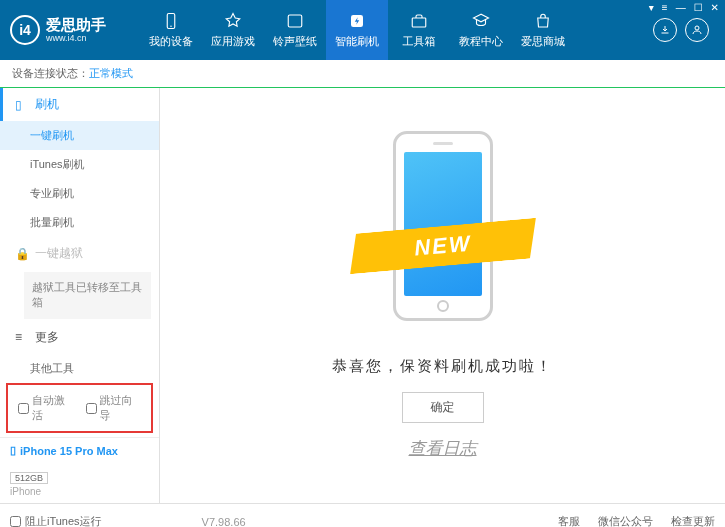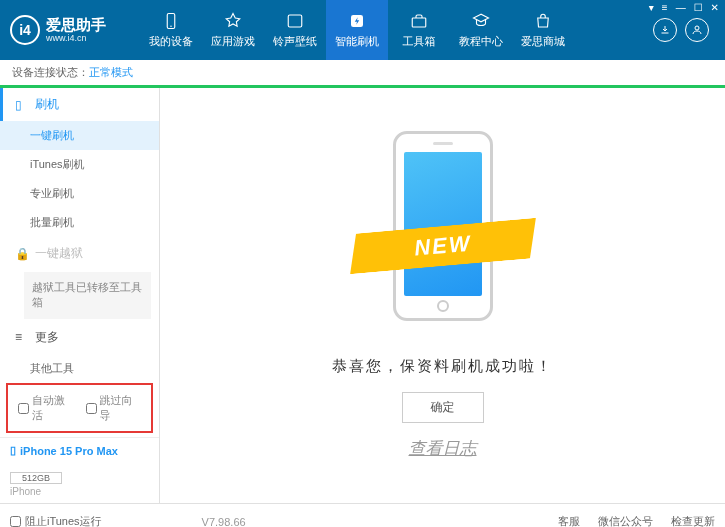--- a/index.html
+++ b/index.html
@@ -17,42 +17,42 @@
 .nav-icon { width: 20px; height: 18px; margin-bottom: 4px; display: flex; align-items: center; justify-content: center; }
 .nav-icon svg { width: 18px; height: 18px; fill: #fff; }
 
 .win-controls-top { position: absolute; top: 2px; right: 6px; display: flex; gap: 8px; font-size: 10px; color: #fff; }
 .win-controls-top span { cursor: pointer; }
 
 .header-right { display: flex; gap: 8px; align-items: center; margin-right: 6px; }
 .circle-btn { width: 24px; height: 24px; border: 1.5px solid #fff; border-radius: 50%; display: flex; align-items: center; justify-content: center; cursor: pointer; }
 .circle-btn svg { width: 12px; height: 12px; fill: #fff; }
 
-.status-bar { height: 28px; border-bottom: 3px solid #22c55e; display: flex; align-items: center; padding: 0 12px; font-size: 11px; color: #666; }
+.status-bar { height: 28px; border-bottom: 1px solid #22c55e; display: flex; align-items: center; padding: 0 12px; font-size: 11px; color: #666; }
 .status-mode { color: #2196f3; font-weight: normal; }
 
 .body { display: flex; height: 415px; }
 .sidebar { width: 160px; border-right: 1px solid #e0e0e0; display: flex; flex-direction: column; }
 .sidebar-scroll { flex: 1; overflow: hidden; }
 
 .side-section { padding: 8px 12px; display: flex; align-items: center; font-size: 12px; color: #555; border-left: 3px solid transparent; }
 .side-section.active-section { border-left-color: #2196f3; color: #2196f3; }
 .side-section .hicon { width: 14px; margin-right: 6px; }
 .side-item { padding: 7px 12px 7px 30px; font-size: 11px; color: #666; cursor: pointer; }
 .side-item.active { background: #e3f2fd; color: #2196f3; }
 .side-item.indent-box { background: #f5f5f5; color: #888; margin: 2px 8px 2px 24px; padding: 8px; font-size: 11px; line-height: 1.4; }
 .side-section.locked { color: #bbb; }
 
 .checkbox-row { padding: 8px 10px; border: 2px solid #e53935; margin: 4px 6px; display: flex; gap: 12px; font-size: 11px; color: #888; }
 .checkbox-row label { display: flex; align-items: center; gap: 3px; }
 .checkbox-row input { width: 11px; height: 11px; }
 
 .device-box { padding: 6px 10px; border-top: 1px solid #eee; }
 .device-name { color: #2196f3; font-size: 11px; font-weight: bold; display: flex; align-items: center; gap: 4px; }
-.device-storage { display: inline-block; border: 1px solid #ccc; padding: 0 11px; font-size: 9px; color: #666; margin-top: 15px; }
+.device-storage { display: inline-block; border: 1px solid #ccc; padding: 0 4px; font-size: 9px; color: #666; margin-top: 15px; }
 .device-type { color: #aaa; font-size: 10px; margin-top: 2px; }
 
 .main { flex: 1; display: flex; flex-direction: column; align-items: center; justify-content: center; position: relative; }
 .phone-illust { width: 130px; height: 210px; position: relative; margin-bottom: 16px; }
 .phone-body { width: 100px; height: 190px; background: #fff; border: 3px solid #d0d0d0; border-radius: 14px; position: absolute; left: 15px; top: 0; }
 .phone-screen { position: absolute; left: 8px; right: 8px; top: 18px; bottom: 22px; background: linear-gradient(160deg, #4fc3f7, #2196f3); border-radius: 2px; }
 .phone-home { position: absolute; bottom: 6px; left: 50%; transform: translateX(-50%); width: 12px; height: 12px; border: 2px solid #ccc; border-radius: 50%; }
 .phone-speaker { position: absolute; top: 8px; left: 50%; transform: translateX(-50%); width: 20px; height: 3px; background: #ddd; border-radius: 2px; }
 .new-ribbon { position: absolute; left: -30px; right: -30px; top: 95px; height: 40px; background: #ffc107; transform: rotate(-5deg); display: flex; align-items: center; justify-content: center; color: #fff; font-weight: 900; font-size: 22px; letter-spacing: 2px; font-style: italic; clip-path: polygon(5% 0, 100% 0, 95% 100%, 0 100%); }
 .new-ribbon::before, .new-ribbon::after { content:''; position:absolute; width:0; height:0; }

